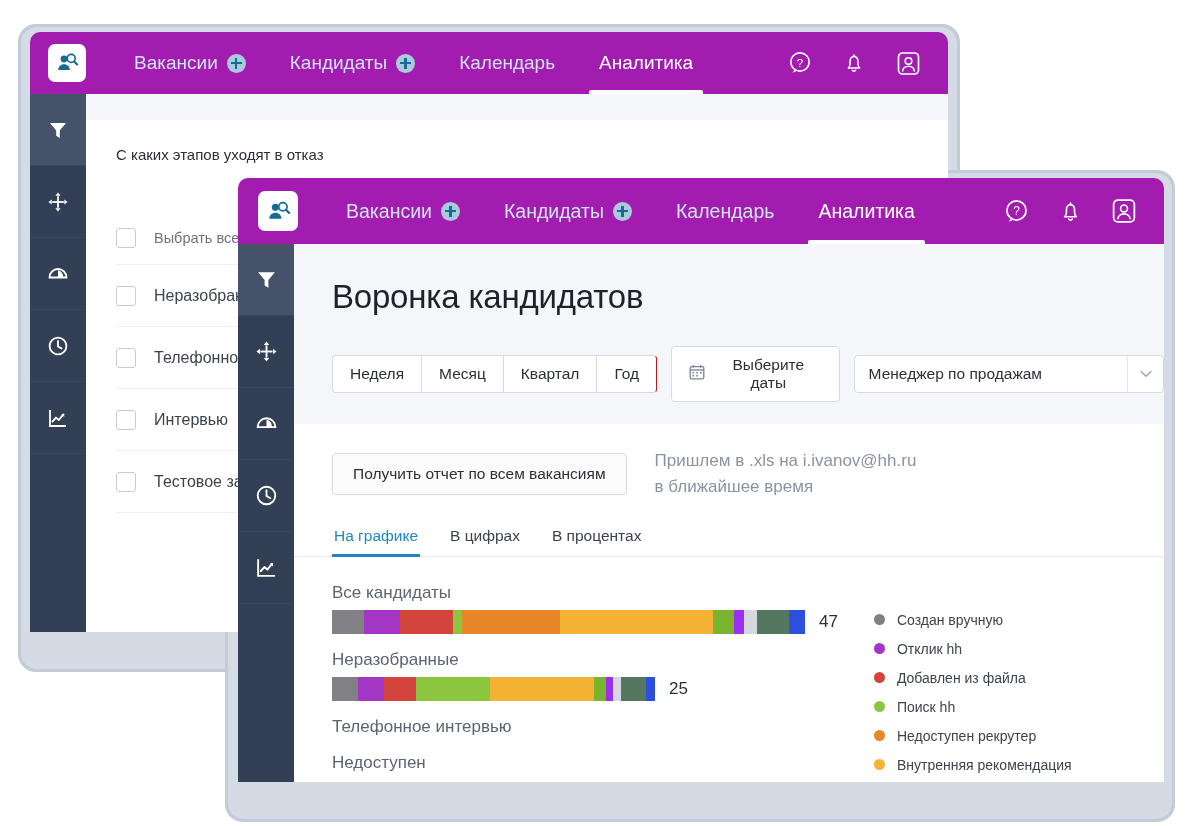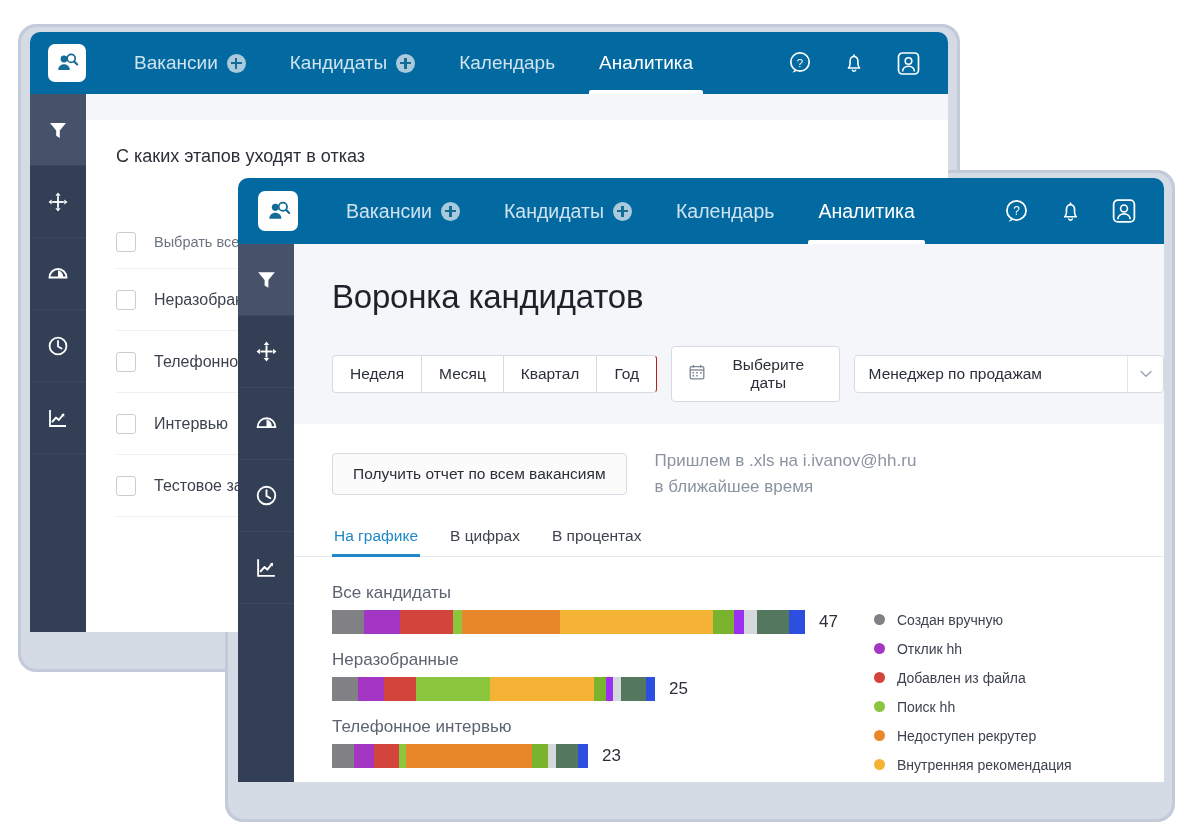--- a/index.html
+++ b/index.html
@@ -33,21 +33,21 @@
     position: absolute;
     overflow: hidden;
     border-radius: 10px 10px 0 0;
     background: #f4f6f9;
   }
   .win.back  { left: 30px;  top: 32px;  width: 918px; height: 600px; }
   .win.front { left: 238px; top: 178px; width: 926px; height: 604px; }
 
   .topbar {
     height: 62px;
-    background: #0369a1;
+    background: #a21caf;
     display: flex;
     align-items: center;
     position: relative;
   }
   .win.front .topbar { height: 66px; }
 
   .logo {
     width: 38px; height: 38px;
     background: #ffffff;
     border-radius: 7px;
@@ -125,21 +125,21 @@
   .content { flex: 1 1 auto; background: #f4f6f9; position: relative; overflow: hidden; }
 
   
   .card-back {
     background: #ffffff;
     margin: 26px 0 0 0;
     height: 100%;
     padding: 26px 30px 0 30px;
     position: relative;
   }
-  .back-title { font-size: 18px; color: #2b2f37; }
+  .back-title { font-size: 15px; color: #2b2f37; }
   .back-total {
     position: absolute; right: 32px; top: 62px;
     font-size: 14.5px; font-weight: bold; color: #2b2f37;
     display: flex; gap: 26px;
   }
   .back-list { margin-top: 48px; }
   .back-row {
     display: flex; align-items: center;
     gap: 18px;
     height: 62px;
@@ -567,34 +567,20 @@
                       <span style="background: rgb(155, 48, 240); width: 7px;"></span>
                       <span style="background: rgb(213, 216, 221); width: 8px;"></span>
                       <span style="background: rgb(83, 119, 95); width: 25px;"></span>
                       <span style="background: rgb(45, 79, 224); width: 9px;"></span>
                     </div>
                   <div class="barval">25</div>
                 </div>
               </div>
               <div class="bargroup">
                 <div class="barlabel">Телефонное интервью</div>
-                <div class="barrow">
-                  <div class="bar">
-                      <span style="background: rgb(128, 128, 133); width: 22px;"></span>
-                      <span style="background: rgb(164, 54, 196); width: 20px;"></span>
-                      <span style="background: rgb(210, 68, 60); width: 25px;"></span>
-                      <span style="background: rgb(140, 198, 63); width: 7px;"></span>
-                      <span style="background: rgb(232, 134, 42); width: 126px;"></span>
-                      <span style="background: rgb(122, 179, 46); width: 16px;"></span>
-                      <span style="background: rgb(213, 216, 221); width: 8px;"></span>
-                      <span style="background: rgb(83, 119, 95); width: 22px;"></span>
-                      <span style="background: rgb(45, 79, 224); width: 10px;"></span>
-                    </div>
-                  <div class="barval">23</div>
-                </div>
               </div>
               <div class="bargroup">
                 <div class="barlabel">Недоступен</div>
               </div>
             </div>
 
             <div class="legend">
               <div class="legend-item">
                 <span class="dot" style="background: rgb(128, 128, 133);"></span>
                 <span>Создан вручную</span>

